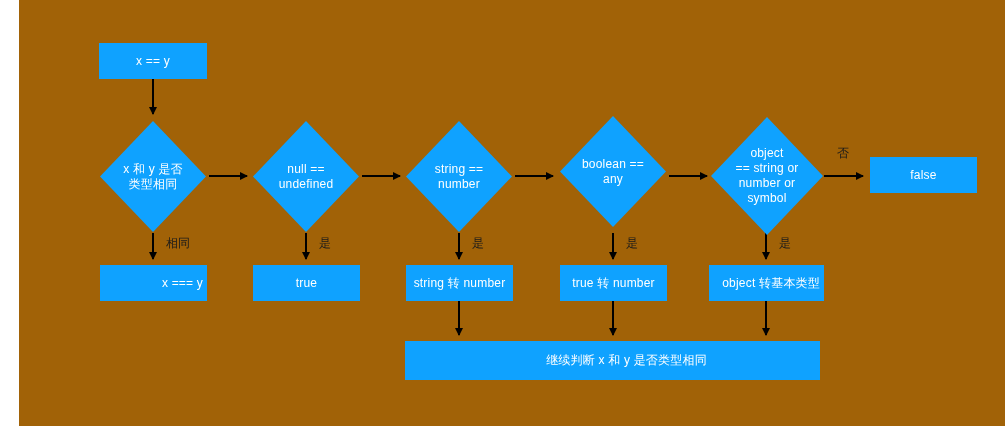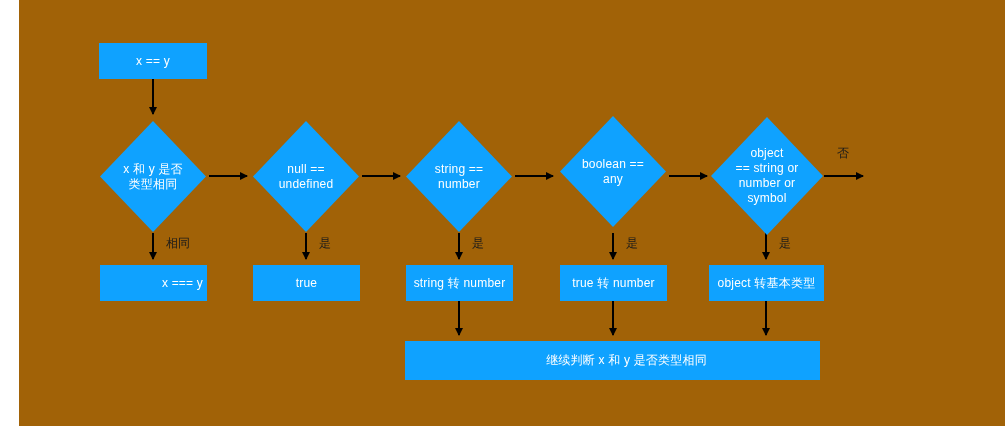--- a/index.html
+++ b/index.html
@@ -135,38 +135,41 @@
   </div>
 
   <div class="node diamond" style="left:692px; top:117px; width:112px; height:118px;">
     <span class="dia-shape"></span>
     <span class="label">object
 == string or
 number or
 symbol</span>
   </div>
 
+  <div class="node rect" style="left:851px; top:157px; width:107px; height:36px;">
+    <span class="label">false</span>
+  </div>
 
   <div class="node rect" style="left:81px; top:265px; width:107px; height:36px;justify-content:flex-end;">
     <span class="label">x === y</span>
   </div>
 
   <div class="node rect" style="left:234px; top:265px; width:107px; height:36px;">
     <span class="label">true</span>
   </div>
 
   <div class="node rect" style="left:387px; top:265px; width:107px; height:36px;align-items:center;">
     <span class="label">string 转 number</span>
   </div>
 
   <div class="node rect" style="left:541px; top:265px; width:107px; height:36px;">
     <span class="label">true 转 number</span>
   </div>
 
-  <div class="node rect" style="left:690px; top:265px; width:115px; height:36px;">
+  <div class="node rect" style="left:690px; top:265px; width:115px; height:36px;justify-content:flex-end;">
     <span class="label">object 转基本类型</span>
   </div>
 
   <div class="node rect" style="left:386px; top:341px; width:415px; height:39px;padding-left:28px;">
     <span class="label">继续判断 x 和 y 是否类型相同</span>
   </div>
 
   <div class="edge-label" style="left:147px; top:236px;">相同</div>
   <div class="edge-label" style="left:300px; top:236px;">是</div>
   <div class="edge-label" style="left:453px; top:236px;">是</div>

